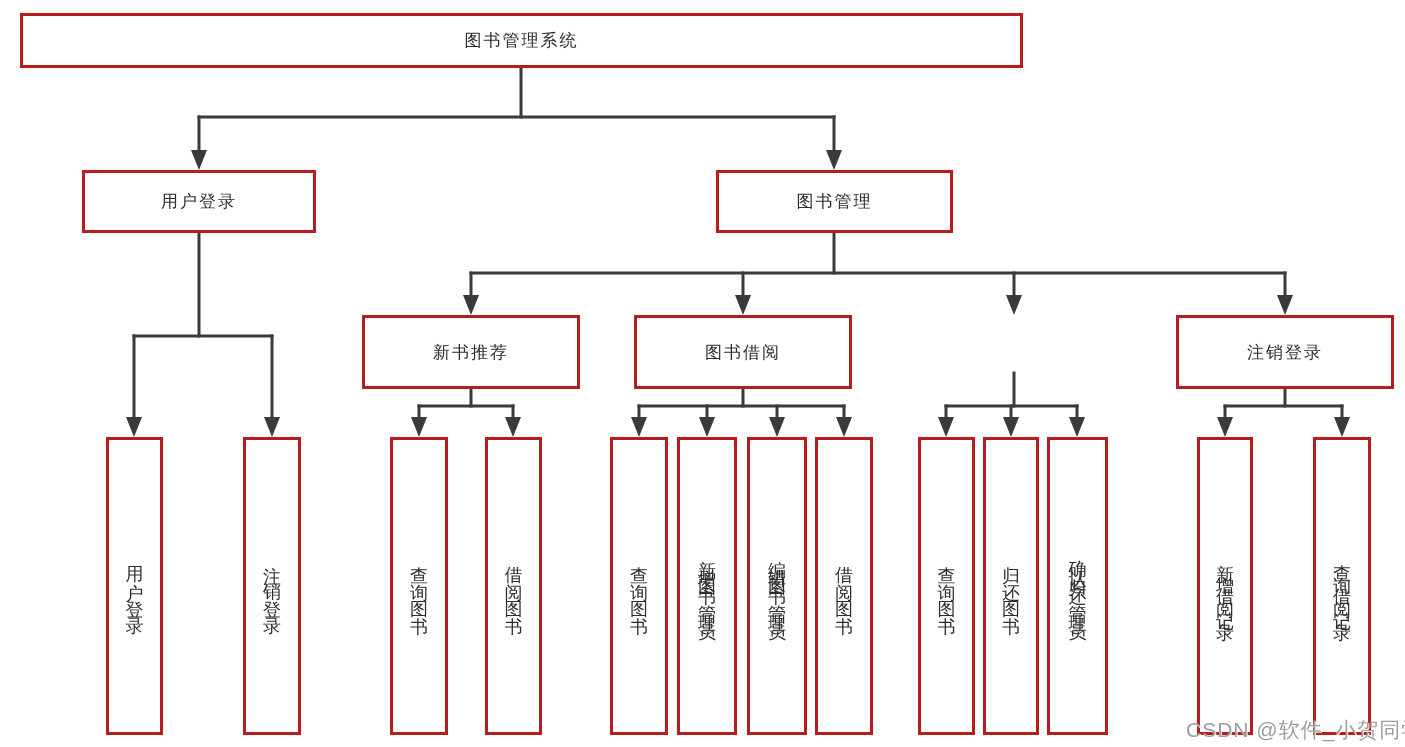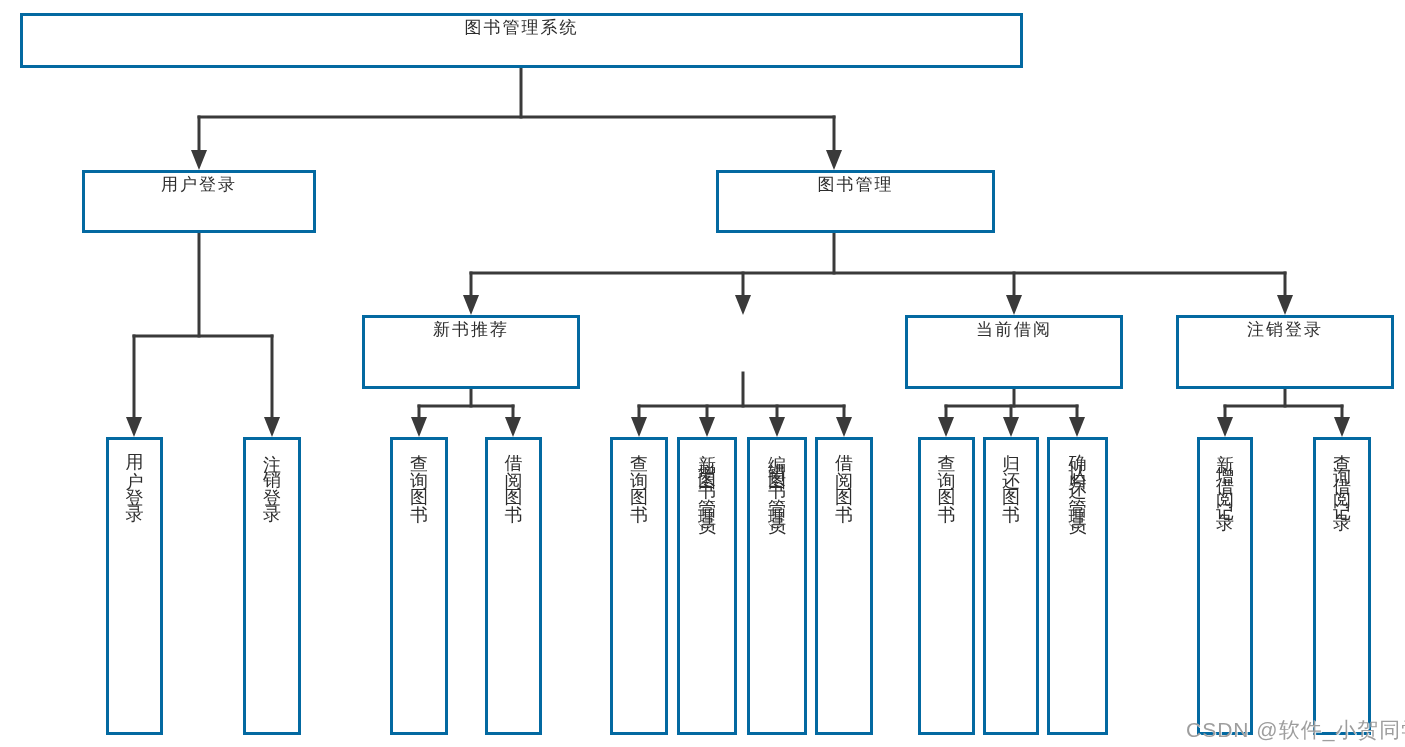--- a/index.html
+++ b/index.html
@@ -2,22 +2,22 @@
 <html><head>
 <meta charset="utf-8">
 <style>
   html,body{margin:0;padding:0;background:#ffffff;}
   .canvas{
     position:relative;width:1405px;height:747px;background:#ffffff;overflow:hidden;
     font-family:"Liberation Sans",sans-serif;color:#2d2d2d;
   }
   .connectors{position:absolute;left:0;top:0;z-index:1;}
   .node{
-    position:absolute;box-sizing:border-box;background:#ffffff;border:3px solid #0369a1;
-    display:flex;justify-content:center;z-index:2;
+    position:absolute;box-sizing:border-box;background:#ffffff;border:3px solid #b91c1c;
+    display:flex;align-items:center;justify-content:center;z-index:2;
   }
   .hbox .lbl{font-size:17px;letter-spacing:2px;white-space:nowrap;}
   .root{border-width:3px;}
   .row2{top:170px;height:63px;}
   .row3{top:315px;height:74px;width:218px;}
   .vbox{top:437px;height:298px;}
   .vlbl{
     writing-mode:vertical-lr;text-orientation:mixed;
     font-size:18px;line-height:1;white-space:nowrap;
   }
@@ -97,29 +97,29 @@
     </g>
   </svg>
 
   <div class="node hbox root" style="left:20px;top:13px;width:1003px;height:55px">
     <span class="lbl">图书管理系统</span>
   </div>
 
   <div class="node hbox row2" style="left:82px;width:234px">
     <span class="lbl">用户登录</span>
   </div>
-  <div class="node hbox row2" style="left:716px;width:279px">
+  <div class="node hbox row2" style="left:716px;width:237px">
     <span class="lbl">图书管理</span>
   </div>
 
   <div class="node hbox row3" style="left:362px">
     <span class="lbl">新书推荐</span>
   </div>
-  <div class="node hbox row3" style="left:905px">
-    <span class="lbl">当前借阅</span>
+  <div class="node hbox row3" style="left:634px">
+    <span class="lbl">图书借阅</span>
   </div>
   <div class="node hbox row3" style="left:1176px">
     <span class="lbl">注销登录</span>
   </div>
 
   <div class="node vbox" style="left:106px;width:57px">
     <span class="vlbl sp4">用户登录</span>
   </div>
   <div class="node vbox" style="left:243px;width:58px">
     <span class="vlbl sp4">注销登录</span>

